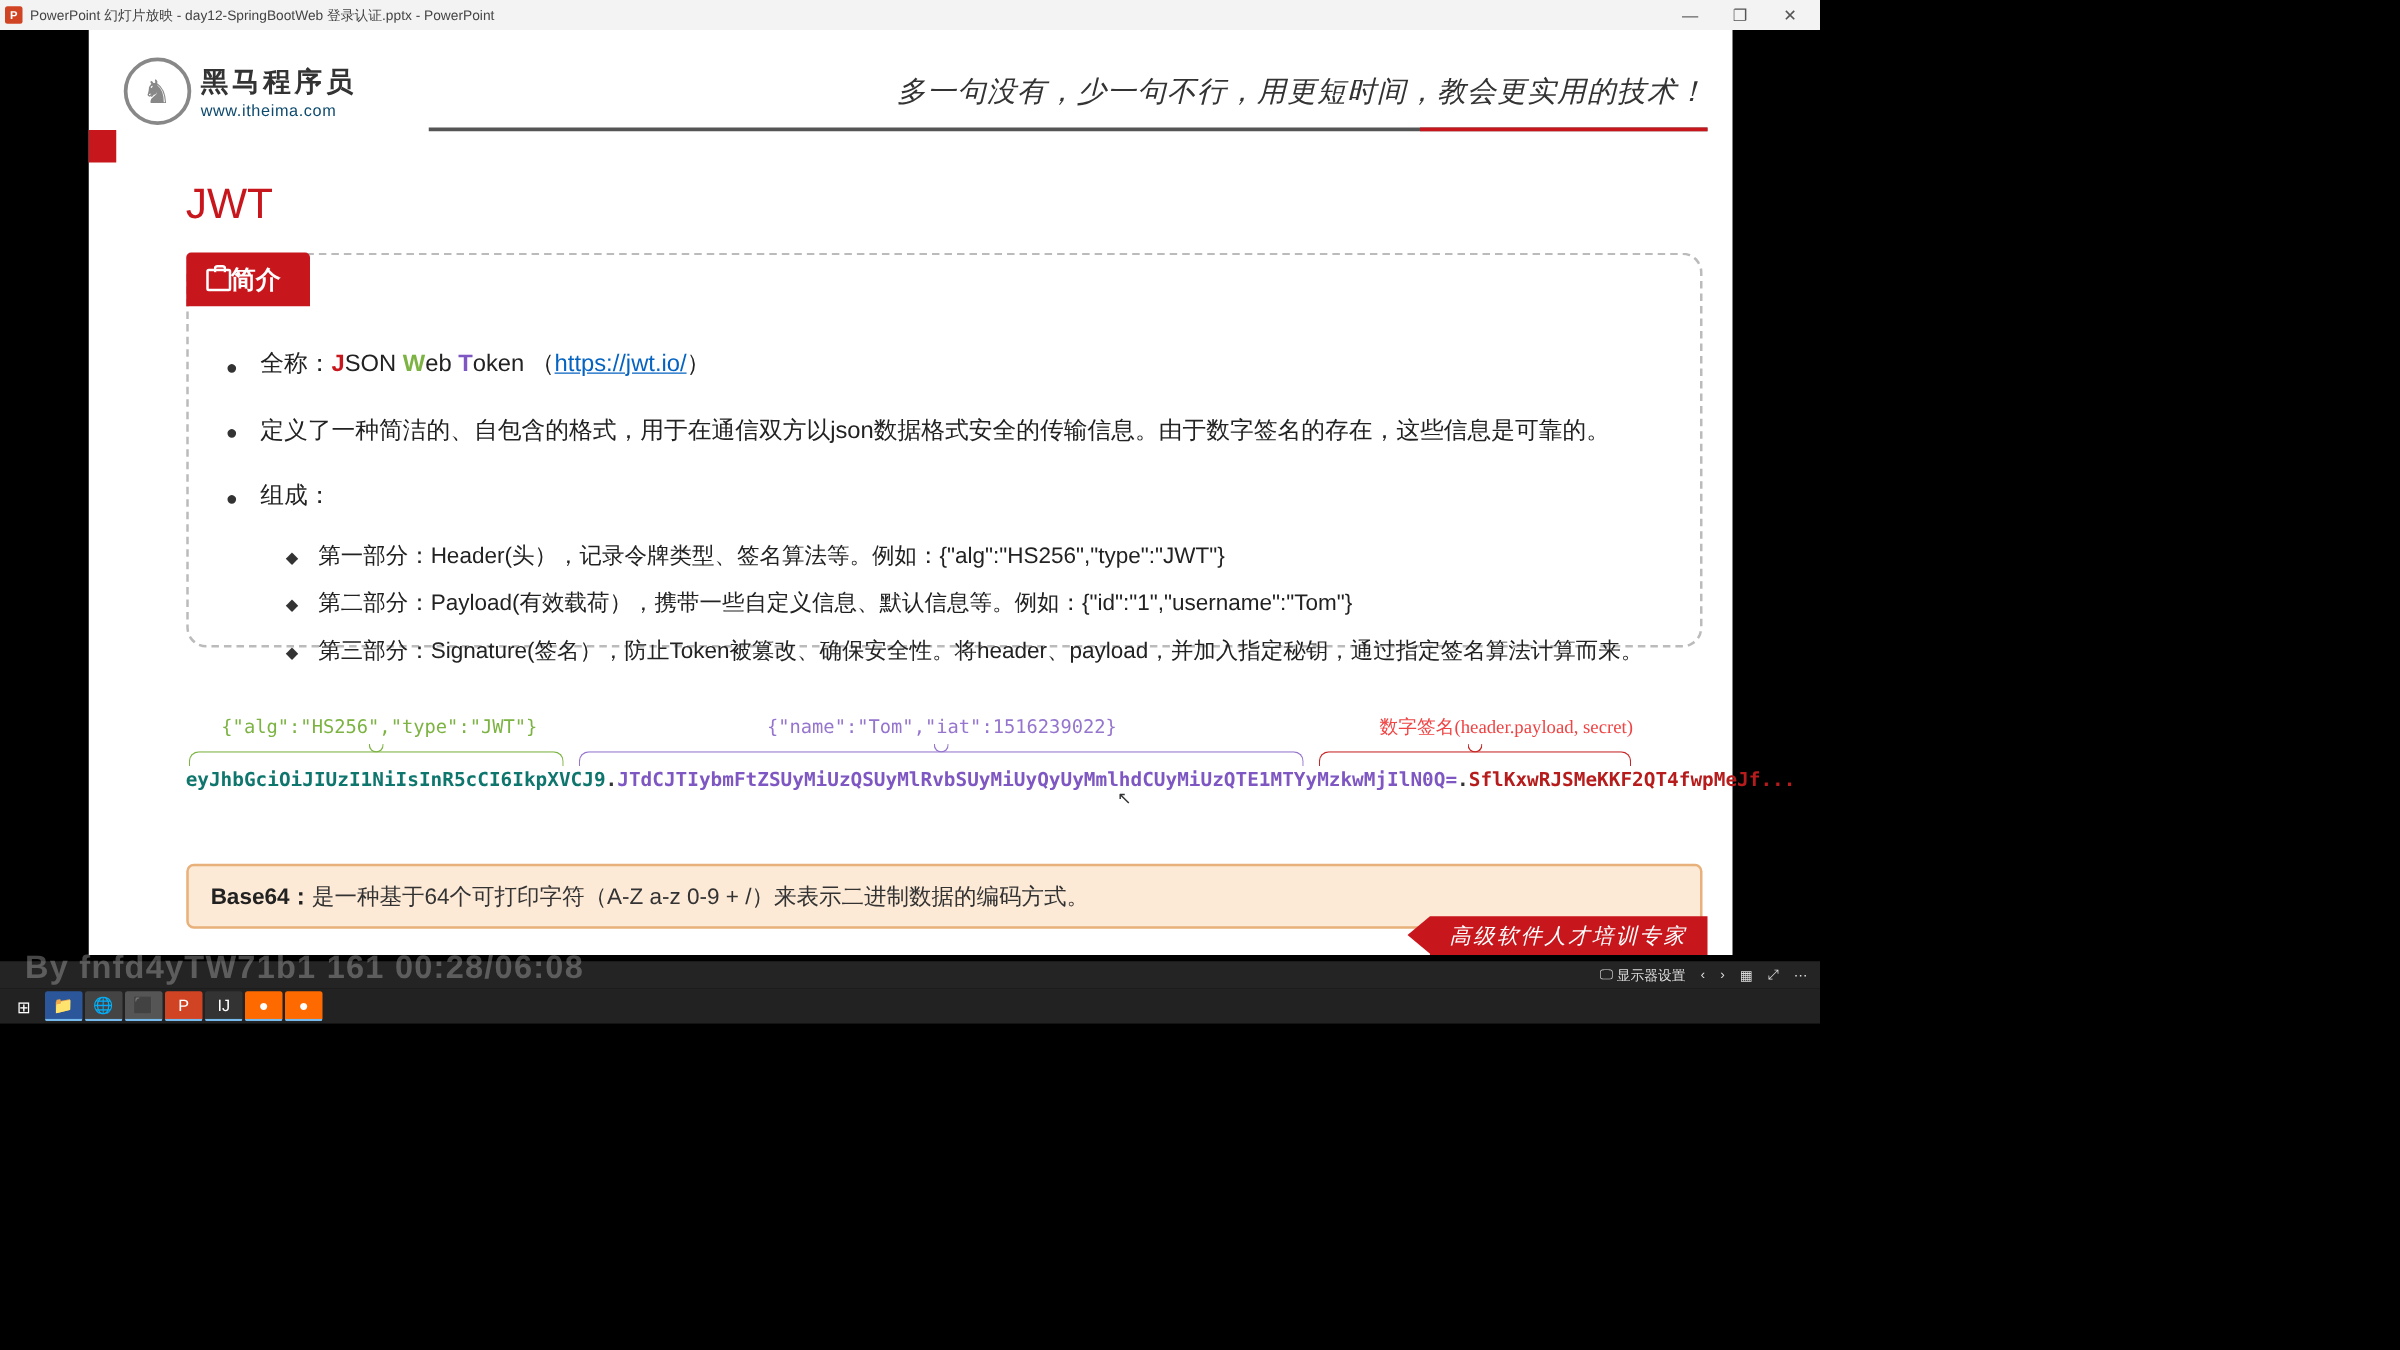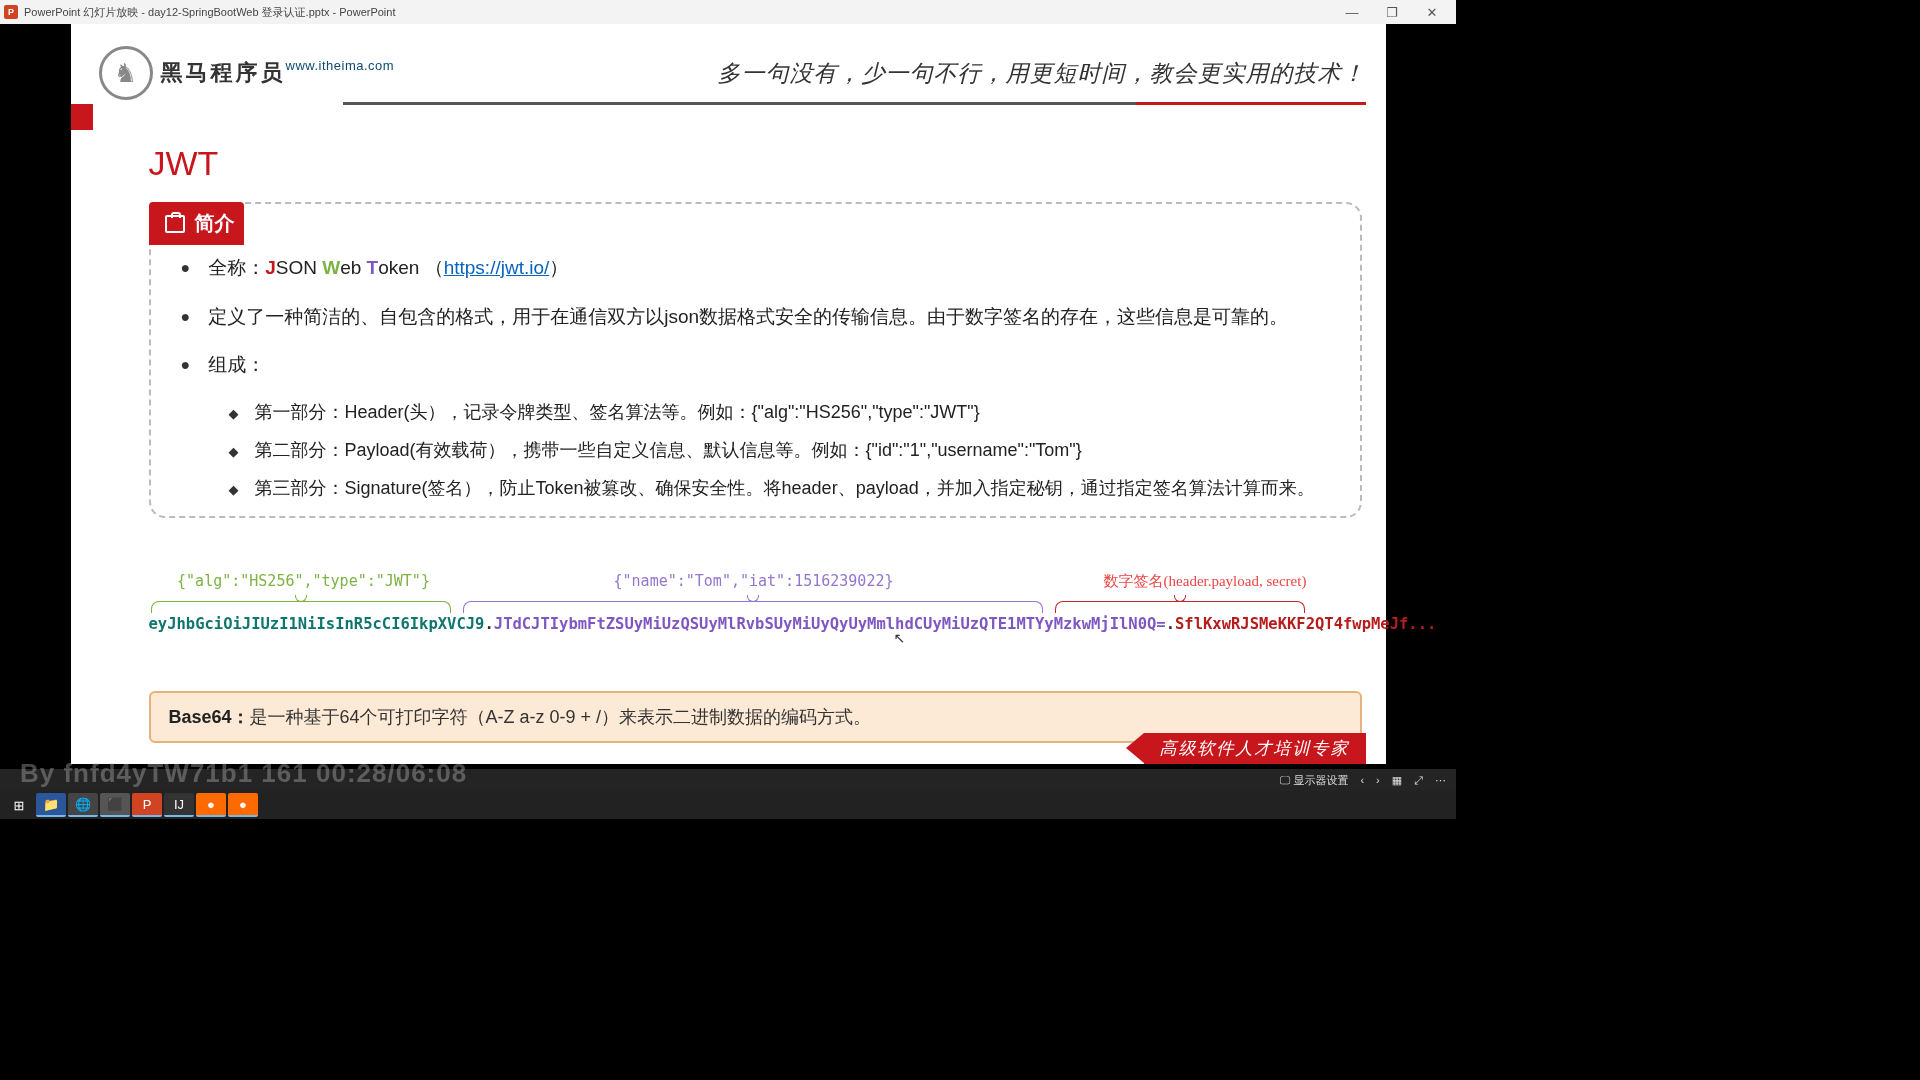--- a/index.html
+++ b/index.html
@@ -11,37 +11,37 @@
   .titlebar-btn { width: 40px; height: 24px; display: flex; align-items: center; justify-content: center; font-size: 13px; color: #555; }
   
   .stage { position: absolute; top: 24px; left: 0; right: 0; bottom: 50px; background: #000; display: flex; justify-content: center; }
   .slide { width: 1315px; height: 740px; background: #fff; position: relative; margin-top: 0; }
   
   .red-block { position: absolute; left: 0; top: 80px; width: 22px; height: 26px; background: #c8161d; }
   
   .header { position: absolute; top: 18px; left: 28px; right: 20px; height: 62px; display: flex; align-items: center; }
   .logo { display: flex; align-items: center; gap: 8px; }
   .logo-circle { width: 54px; height: 54px; border: 3px solid #888; border-radius: 50%; display: flex; align-items: center; justify-content: center; font-size: 26px; color: #888; }
-  .logo-text { display: flex; flex-direction: row; }
+  .logo-text { display: flex; flex-direction: column; }
   .logo-cn { font-size: 22px; font-weight: bold; color: #333; letter-spacing: 3px; }
   .logo-url { font-size: 13px; color: #0c4a6e; letter-spacing: 0.5px; }
   .slogan { margin-left: auto; font-size: 23px; color: #333; font-style: italic; letter-spacing: 1px; }
   .hr-line { position: absolute; top: 78px; left: 272px; right: 20px; height: 3px; background: #555; }
   .hr-red { position: absolute; top: 78px; right: 20px; width: 230px; height: 3px; background: #c8161d; }
   
   .title { position: absolute; top: 120px; left: 78px; font-size: 34px; font-weight: normal; color: #c8161d; }
   
-  .tab { position: absolute; top: 178px; left: 78px; background: #c8161d; color: #fff; padding: 8px 9px 8px 16px; font-size: 20px; font-weight: bold; display: flex; align-items: center; gap: 10px; border-radius: 4px 4px 0 0; z-index: 2; }
+  .tab { position: absolute; top: 178px; left: 78px; background: #c8161d; color: #fff; padding: 8px 23px 8px 16px; font-size: 20px; font-weight: bold; display: flex; align-items: center; border-radius: 4px 4px 0 0; z-index: 2; }
   .tab-icon { width: 20px; height: 18px; border: 2px solid #fff; border-radius: 2px; position: relative; }
   .tab-icon::before { content: ""; position: absolute; top: -5px; left: 4px; width: 6px; height: 4px; border: 2px solid #fff; border-bottom: none; border-radius: 3px 3px 0 0; }
   
   .content-box { position: absolute; top: 178px; left: 78px; right: 24px; height: 316px; border: 2px dashed #bbb; border-radius: 16px; padding: 50px 30px 20px 30px; }
   
   .bullet-list { list-style: none; }
-  .bullet-list > li { display: flex; align-items: center; margin-bottom: 20px; font-size: 19px; color: #222; line-height: 1.5; }
+  .bullet-list > li { display: flex; align-items: flex-end; margin-bottom: 20px; font-size: 19px; color: #222; line-height: 1.5; margin-top: 24px; }
   .bullet-list > li::before { content: "●"; font-size: 16px; margin-right: 18px; color: #333; }
   .acronym-j { color: #c8161d; font-weight: bold; }
   .acronym-w { color: #7cb342; font-weight: bold; }
   .acronym-t { color: #7e57c2; font-weight: bold; }
   .link { color: #0563c1; text-decoration: underline; }
   
   .sublist { list-style: none; margin-left: 48px; }
   .sublist > li { display: flex; align-items: baseline; margin-bottom: 14px; font-size: 18px; color: #222; }
   .sublist > li::before { content: "◆"; font-size: 13px; margin-right: 16px; color: #333; }
   

